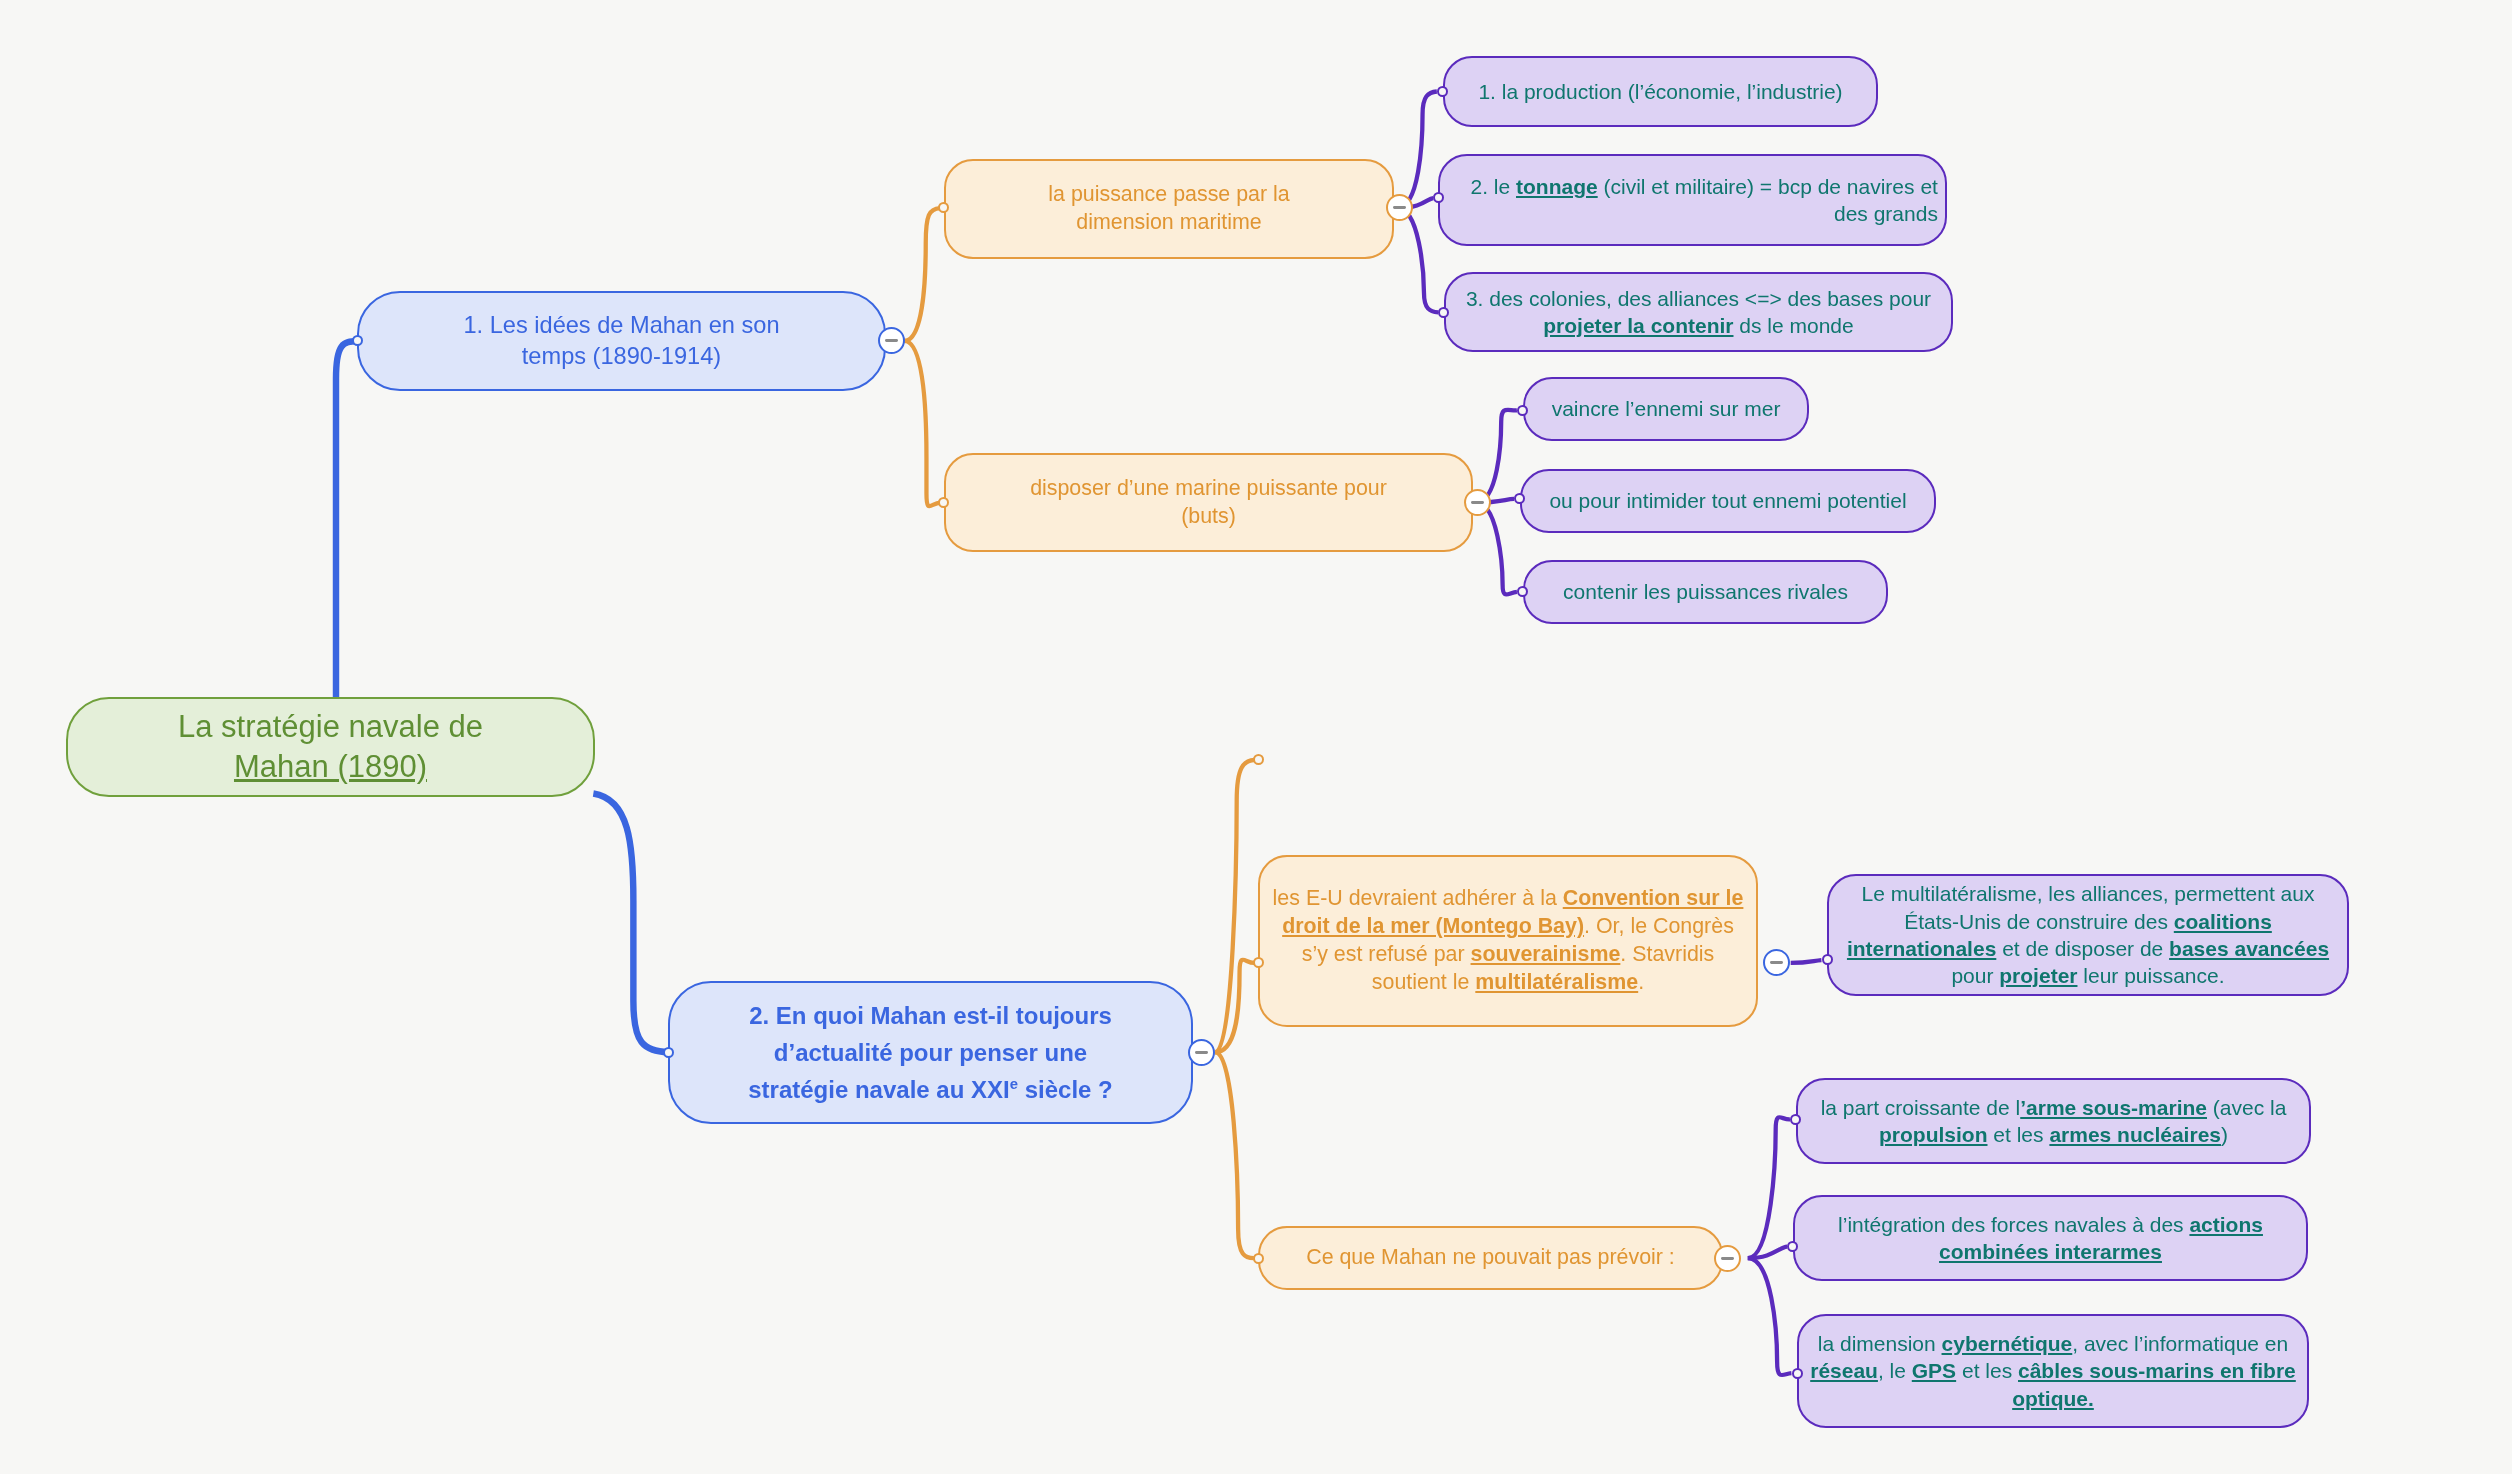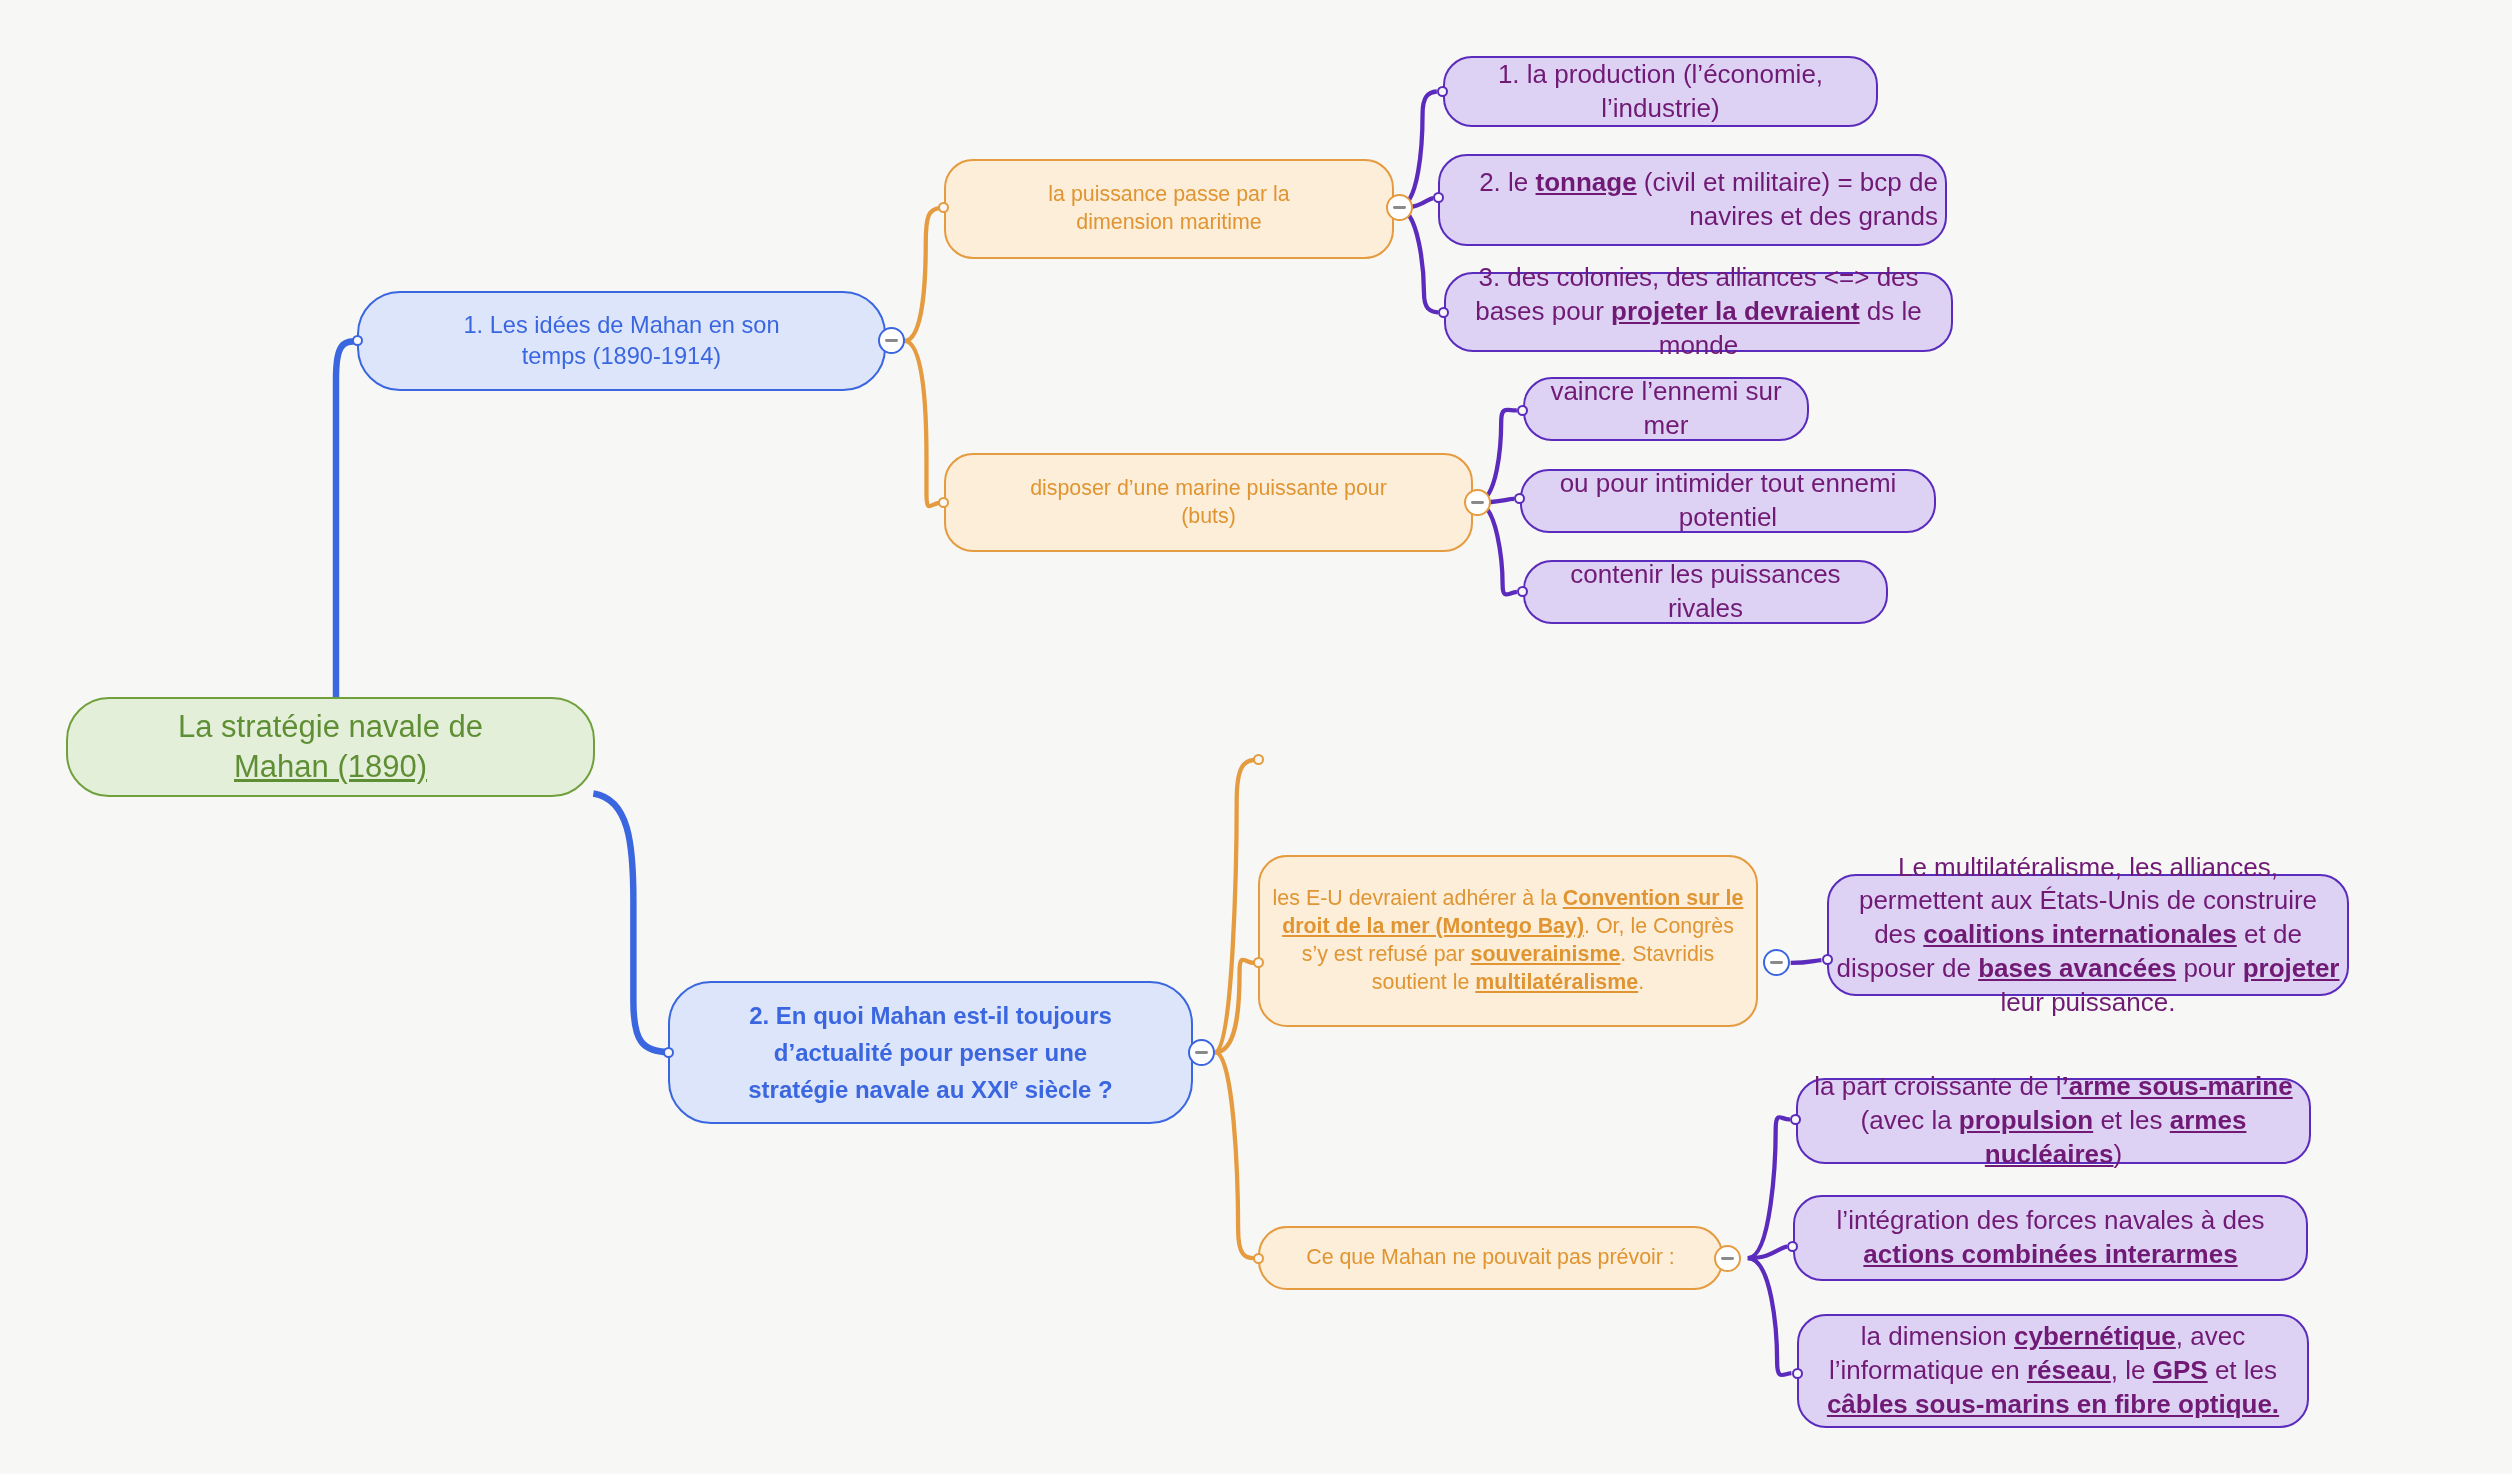--- a/index.html
+++ b/index.html
@@ -52,22 +52,22 @@
     color:#e09532;
     font-size:21.4px;
     border-radius:29px;
   }
   .orange b{font-weight:bold;text-decoration:underline;}
 
   
   .purple{
     background:#ddd2f4;
     border:2.1px solid #5b2bbd;
-    color:#701a75;
-    font-size:26px;
+    color:#0f766e;
+    font-size:21px;
     border-radius:29px;
   }
   .purple b{font-weight:bold;text-decoration:underline;}
 
   
   .toggle{
     position:absolute;
     width:27px;height:27px;
     border-radius:50%;
     background:#ffffff;
@@ -159,21 +159,21 @@
 
   <div class="node purple" style="left:1438px;top:154px;width:509px;height:92px;text-align:right;">
     <span class="txt">
       <span>2. le </span><b>tonnage</b><span> (civil et militaire) = bcp de navires et des grands</span>
     </span>
   </div>
   <div class="dot p" style="left:1433px;top:192px;"></div>
 
   <div class="node purple" style="left:1444px;top:272px;width:509px;height:80px;">
     <span class="txt">
-      <span>3. des colonies, des alliances &lt;=&gt; des bases pour </span><b>projeter la devraient</b><span> ds le monde</span>
+      <span>3. des colonies, des alliances &lt;=&gt; des bases pour </span><b>projeter la contenir</b><span> ds le monde</span>
     </span>
   </div>
   <div class="dot p" style="left:1438px;top:307px;"></div>
 
   <div class="node orange" style="left:944px;top:453px;width:529px;height:99px;">
     <span class="txt">
       <span>disposer d’une marine puissante pour</span><br>
       <span>(buts)</span>
     </span>
   </div>

